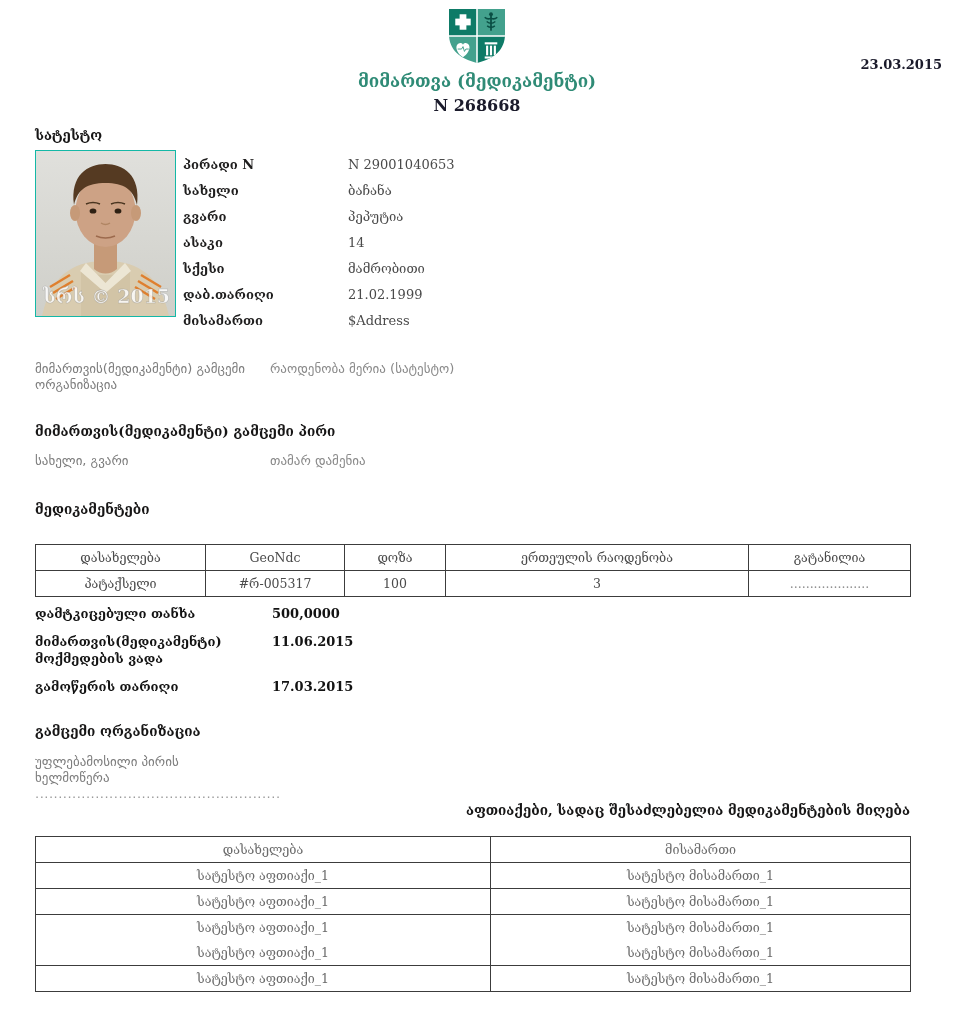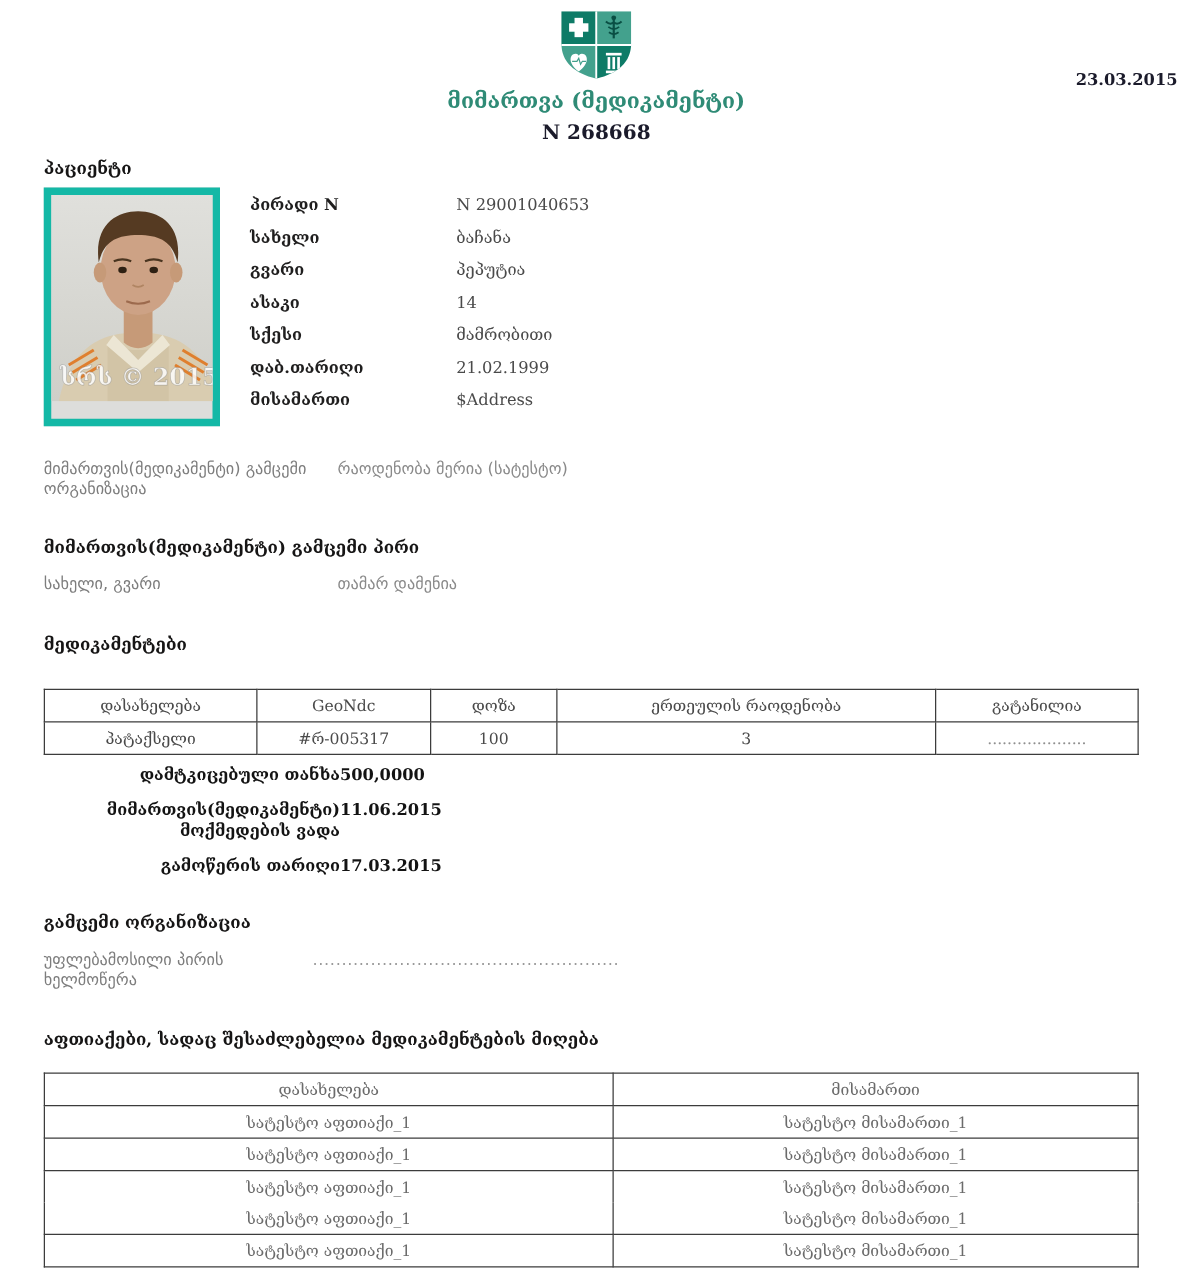--- a/index.html
+++ b/index.html
@@ -23,56 +23,56 @@
   .doc-title{margin-top:7px;font-size:17px;font-weight:bold;color:var(--title_teal);}
   .doc-number{margin-top:5px;font-size:16px;font-weight:bold;color:var(--ink);}
   .doc-date{position:absolute;top:57px;right:12px;font-size:13px;font-weight:bold;color:var(--ink);}
 
   
   .section-title{font-size:13.5px;font-weight:bold;color:#161515;}
   #patient-title{margin-top:12px;}
   #issuer-title{margin-top:30px;}
   #meds-title{margin-top:32px;}
   #org2-title{margin-top:28px;}
-  #pharm-title{margin-top:31px;}
+  #pharm-title{text-align:right;}
 
   
   .patient-wrap{display:flex;margin-top:7px;}
   .photo-box{
-    width:141px;height:191px;border:6px solid #14b8a6;background:#dddddb;
-    flex:0 0 auto;margin-right:24px;overflow:hidden;
+    width:141px;height:167px;border:1px solid #14b8a6;background:#dddddb;
+    flex:0 0 auto;margin-right:7px;overflow:hidden;
   }
   .pfields{padding-top:2px;}
   .pf-row{display:flex;line-height:26px;font-size:13px;}
   .pf-label{width:165px;font-weight:bold;color:var(--label_ink);}
   .pf-value{color:var(--value_ink);}
 
   
   .gray-row{display:flex;font-size:13px;color:var(--gray_text);
     font-family:"DejaVu Sans","Liberation Sans",sans-serif;line-height:16px;}
   .org-row{margin-top:27px;}
   .org-row .g-label{width:235px;}
   .issuer-row{margin-top:14px;align-items:center;}
   .issuer-row .g-label{width:235px;}
-  .sig-row{margin-top:15px;}
+  .sig-row{margin-top:15px;flex-direction:column;}
   .sig-row .g-label{width:215px;}
   .g-value{color:#8a8a8a;}
   .sig-dots{color:#9a9a9a;letter-spacing:0.5px;}
 
   
   table{border-collapse:collapse;table-layout:fixed;}
   .med-table{width:875px;margin-top:27px;font-size:12.5px;color:var(--table_text);}
   .med-table td{border:1px solid var(--table_border);text-align:center;padding:5px 3px;height:25px;}
   .med-table .c1{width:170px;}.med-table .c2{width:139px;}.med-table .c3{width:101px;}
   .med-table .c4{width:303px;}.med-table .c5{width:162px;}
   .dots-cell{color:#8f8f8f;}
 
   
   .summary{margin-top:8px;font-size:13px;}
-  .sum-row{display:flex;margin-bottom:11px;text-align:right;}
+  .sum-row{display:flex;margin-bottom:11px;}
   .sum-label{width:237px;font-weight:bold;color:#131313;line-height:17px;}
   .sum-value{font-weight:bold;color:#131313;line-height:17px;}
 
   
   .ph-table{width:875px;margin-top:18px;font-size:12.5px;color:#6b6b6b;}
   .ph-table td{border:1px solid var(--table_border);text-align:center;padding:5px 3px;height:25px;}
   .ph-table .pc1{width:455px;}.ph-table .pc2{width:420px;}
   .ph-table tr.nb td{border-bottom-style:hidden;}
 </style>
 </head>
@@ -118,21 +118,21 @@
         <line x1="0" y1="29" x2="64" y2="29" stroke="#ffffff" stroke-width="1.6"></line>
       </g>
     </svg>
     <div class="doc-title">მიმართვა (მედიკამენტი)</div>
     <div class="doc-number">N 268668</div>
     <div class="doc-date">23.03.2015</div>
   </div>
 
   <div class="content">
 
-    <div class="section-title" id="patient-title">პაციენტი</div>
+    <div class="section-title" id="patient-title">სატესტო</div>
 
     <div class="patient-wrap">
       <div class="photo-box">
         <svg width="139" height="165" viewBox="0 0 139 165" aria-hidden="true">
           <defs>
             <linearGradient id="phbg" x1="0" y1="0" x2="0" y2="1">
               <stop offset="0" stop-color="#e0e0dc"></stop>
                 <stop offset="1" stop-color="#cfcfc9"></stop>
             </linearGradient>
           </defs>

